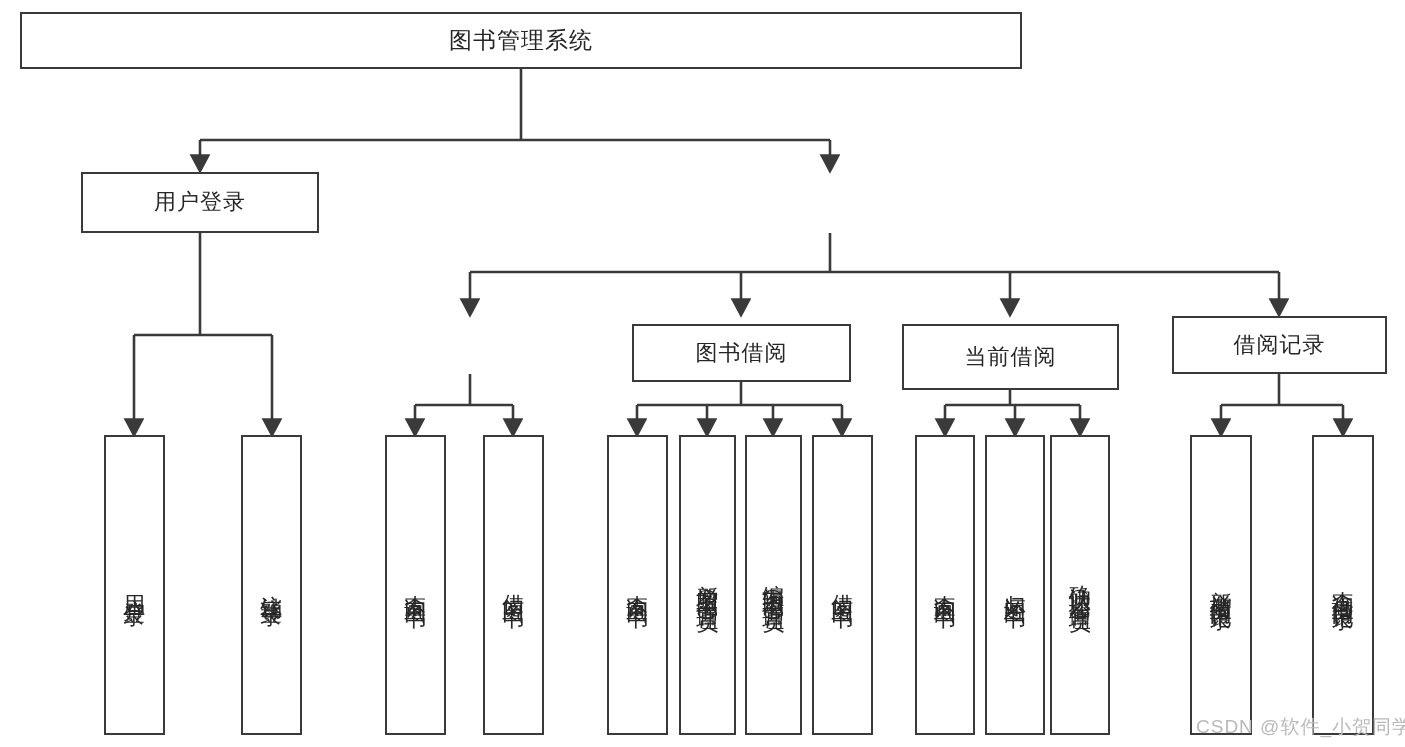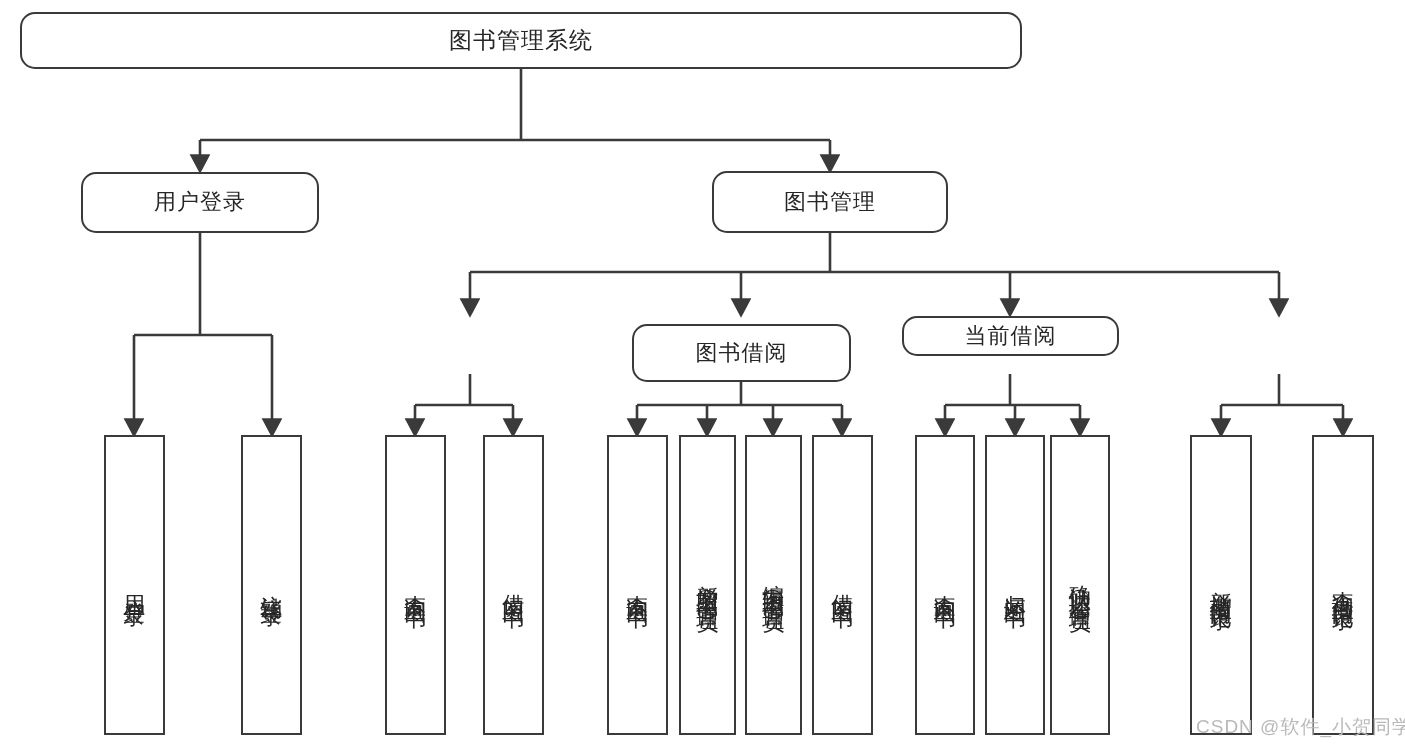--- a/index.html
+++ b/index.html
@@ -1,21 +1,21 @@
 <!DOCTYPE html>
 <html><head>
 <meta charset="utf-8">
 <style>
   html,body{margin:0;padding:0;background:#ffffff;}
   body{font-family:"Liberation Sans","DejaVu Sans",sans-serif;}
   #canvas{position:relative;width:1405px;height:747px;background:#ffffff;overflow:hidden;}
   svg#edges{position:absolute;left:0;top:0;width:1405px;height:747px;pointer-events:none;}
   .node{position:absolute;box-sizing:border-box;background:#ffffff;border:2.5px solid #3a3a3a;
         display:flex;align-items:center;justify-content:center;color:#262626;}
-  .node.h{font-size:22px;letter-spacing:1px;line-height:1.2;border-radius:15px;}
+  .node.h{font-size:22px;letter-spacing:1px;line-height:1.2;}
   .node.v{writing-mode:vertical-rl;text-orientation:upright;font-size:22px;
           letter-spacing:4px;line-height:1.25;padding:4px 0;}
   .node.root{font-size:23px;}
   .watermark{position:absolute;color:#b9b9b9;font-size:19px;white-space:nowrap;
              letter-spacing:1px;z-index:5;}
 </style>
 </head>
 <body>
 
 <div id="canvas">
@@ -67,24 +67,24 @@
       <path d="M1279,374 L1279,405"></path>
       <path d="M1221,405 L1343,405"></path>
       <path d="M1221,405 L1221,424" marker-end="url(#arrow)"></path>
       <path d="M1343,405 L1343,424" marker-end="url(#arrow)"></path>
     </g>
   </svg>
 
   <div class="node h root" style="left: 20px; top: 12px; width: 1002px; height: 57px;">图书管理系统</div>
 
   <div class="node h" style="left: 81px; top: 172px; width: 238px; height: 61px;">用户登录</div>
-  <div class="node h" style="left: 712px; top: 171px; width: 236px; height: 62px;">图书管理</div>
 
   <div class="node h" style="left: 632px; top: 324px; width: 219px; height: 58px;">图书借阅</div>
-  <div class="node h" style="left: 902px; top: 316px; width: 217px; height: 40px;">当前借阅</div>
+  <div class="node h" style="left: 902px; top: 324px; width: 217px; height: 66px;">当前借阅</div>
+  <div class="node h" style="left: 1172px; top: 316px; width: 215px; height: 58px;">借阅记录</div>
 
   <div class="node v" style="left: 104px; top: 435px; width: 61px; height: 300px;">用户登录</div>
   <div class="node v" style="left: 241px; top: 435px; width: 61px; height: 300px;">注销登录</div>
   <div class="node v" style="left: 385px; top: 435px; width: 61px; height: 300px;">查询图书</div>
   <div class="node v" style="left: 483px; top: 435px; width: 61px; height: 300px;">借阅图书</div>
   <div class="node v" style="left: 607px; top: 435px; width: 61px; height: 300px;">查询图书</div>
   <div class="node v" style="left: 679px; top: 435px; width: 57px; height: 300px;">新增图书（管理员）</div>
   <div class="node v" style="left: 745px; top: 435px; width: 57px; height: 300px;">编辑图书（管理员）</div>
   <div class="node v" style="left: 812px; top: 435px; width: 61px; height: 300px;">借阅图书</div>
   <div class="node v" style="left: 915px; top: 435px; width: 60px; height: 300px;">查询图书</div>

